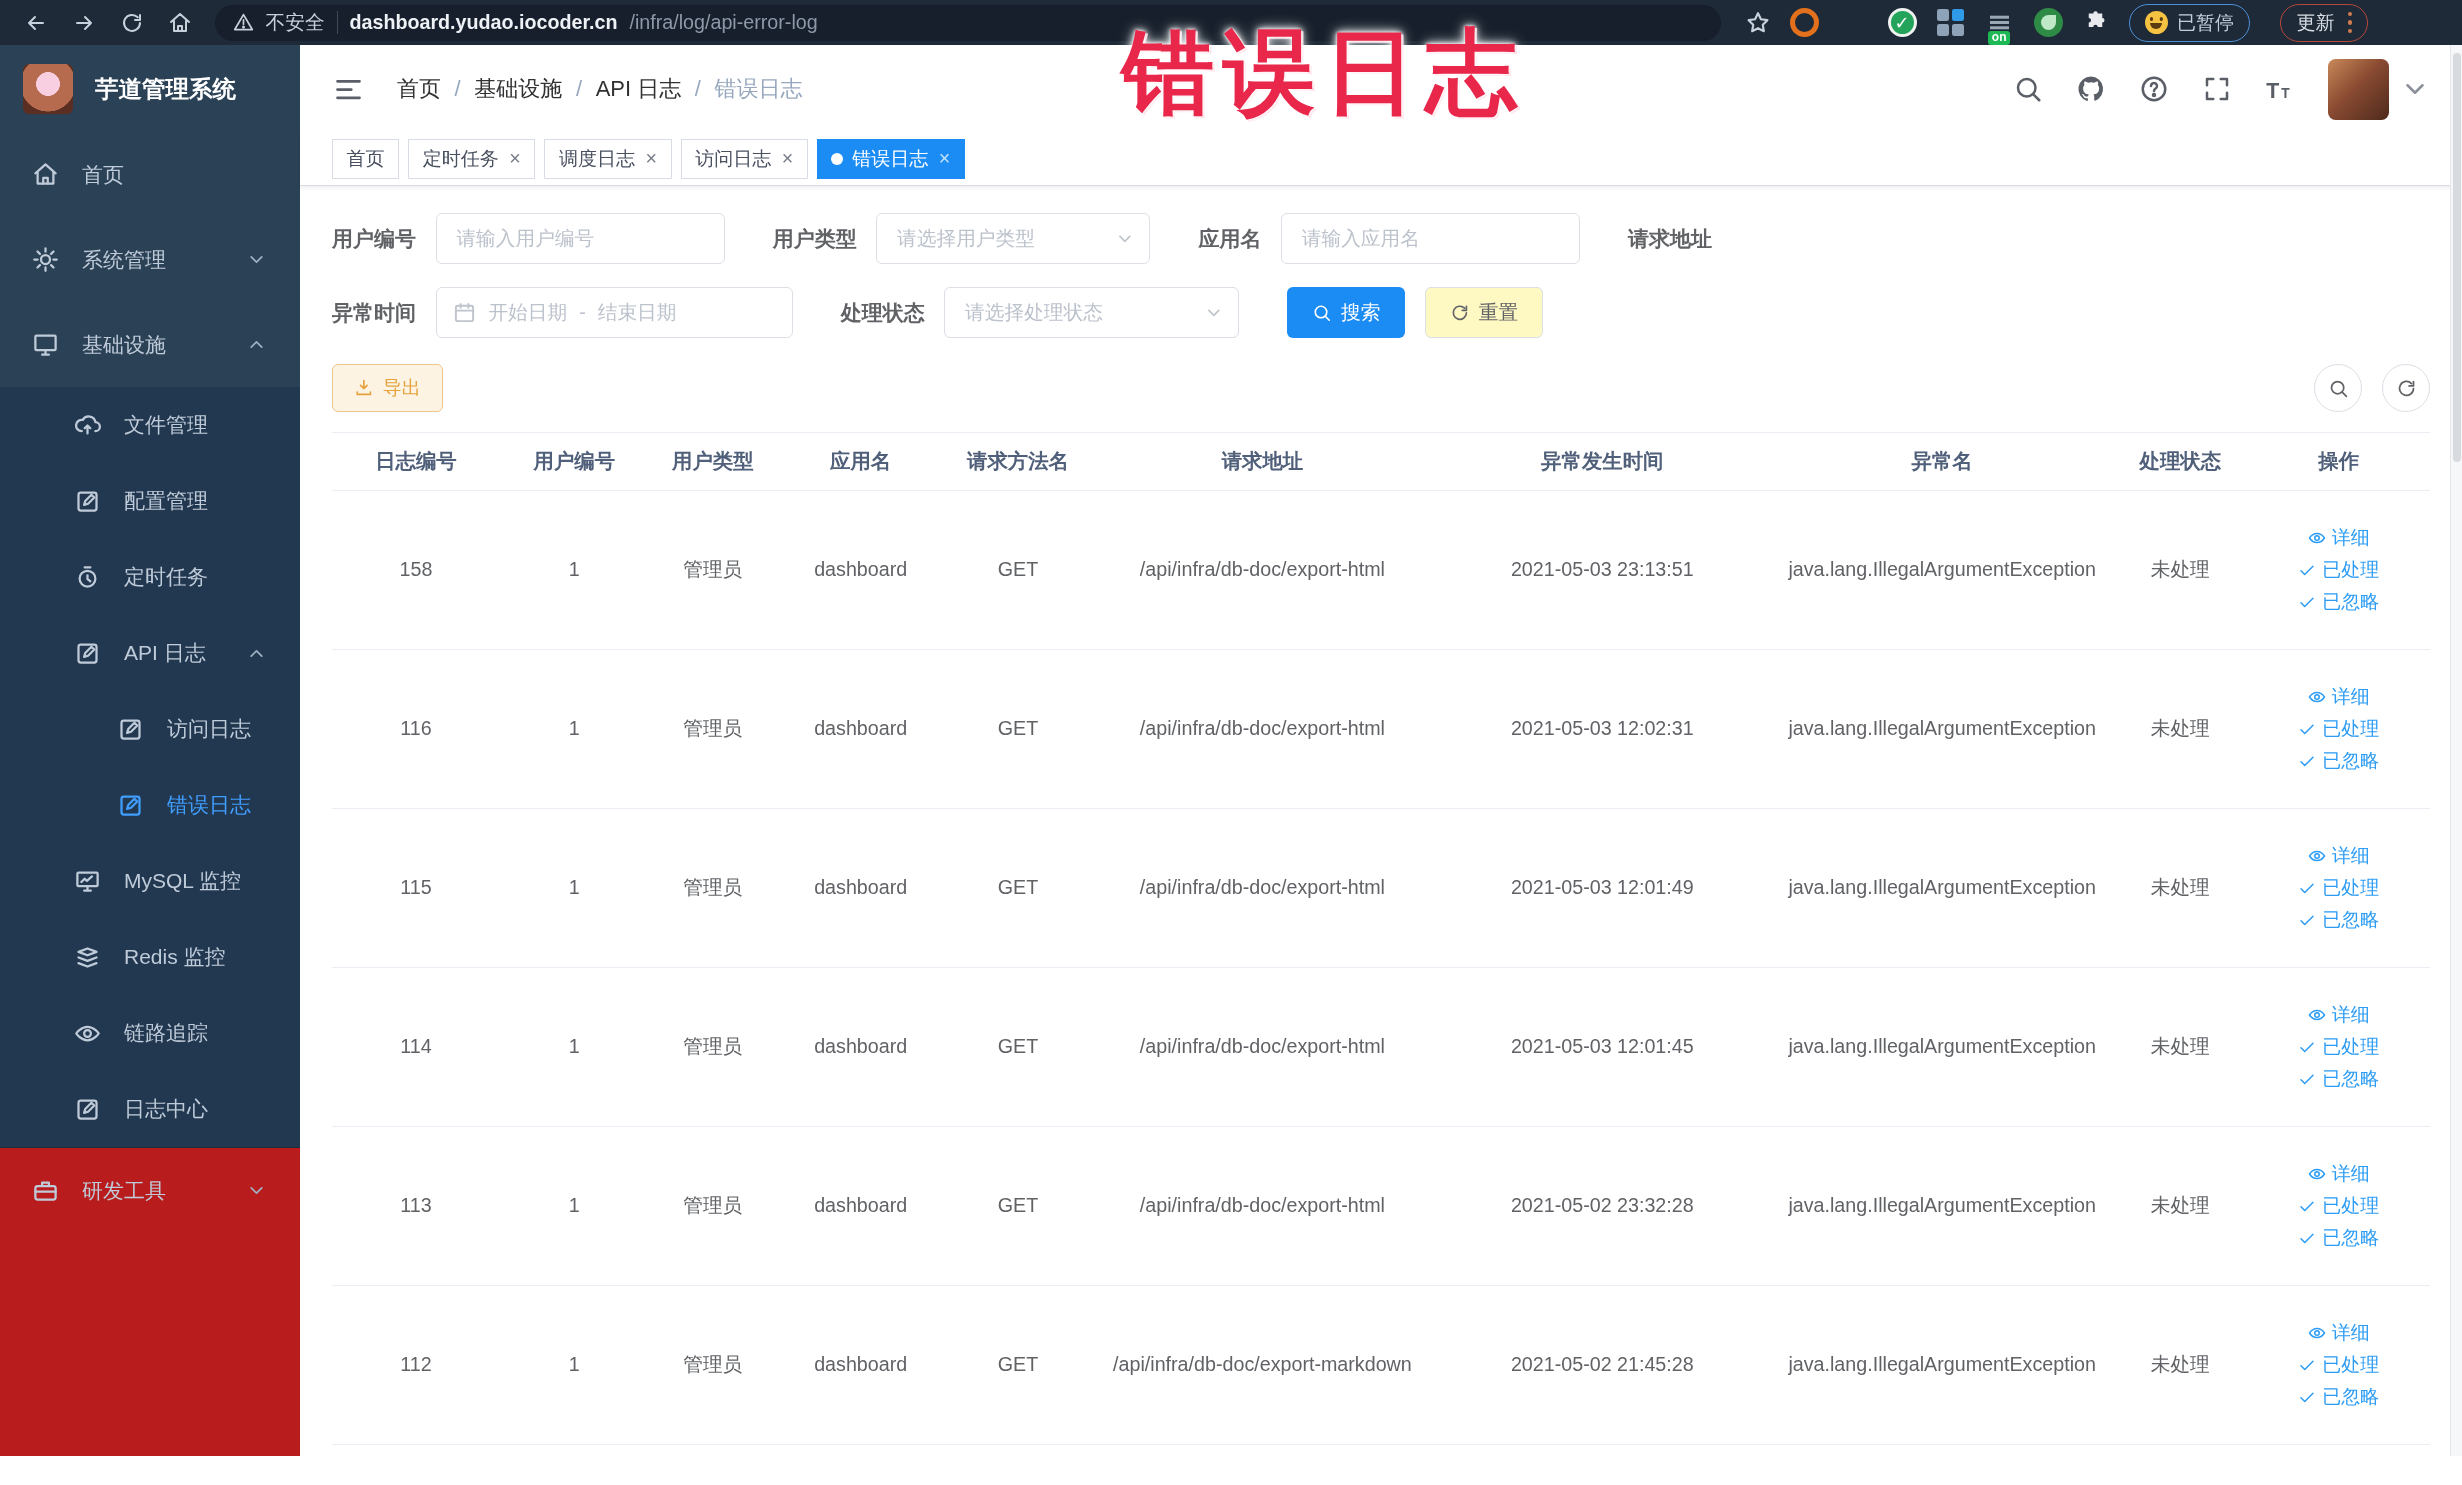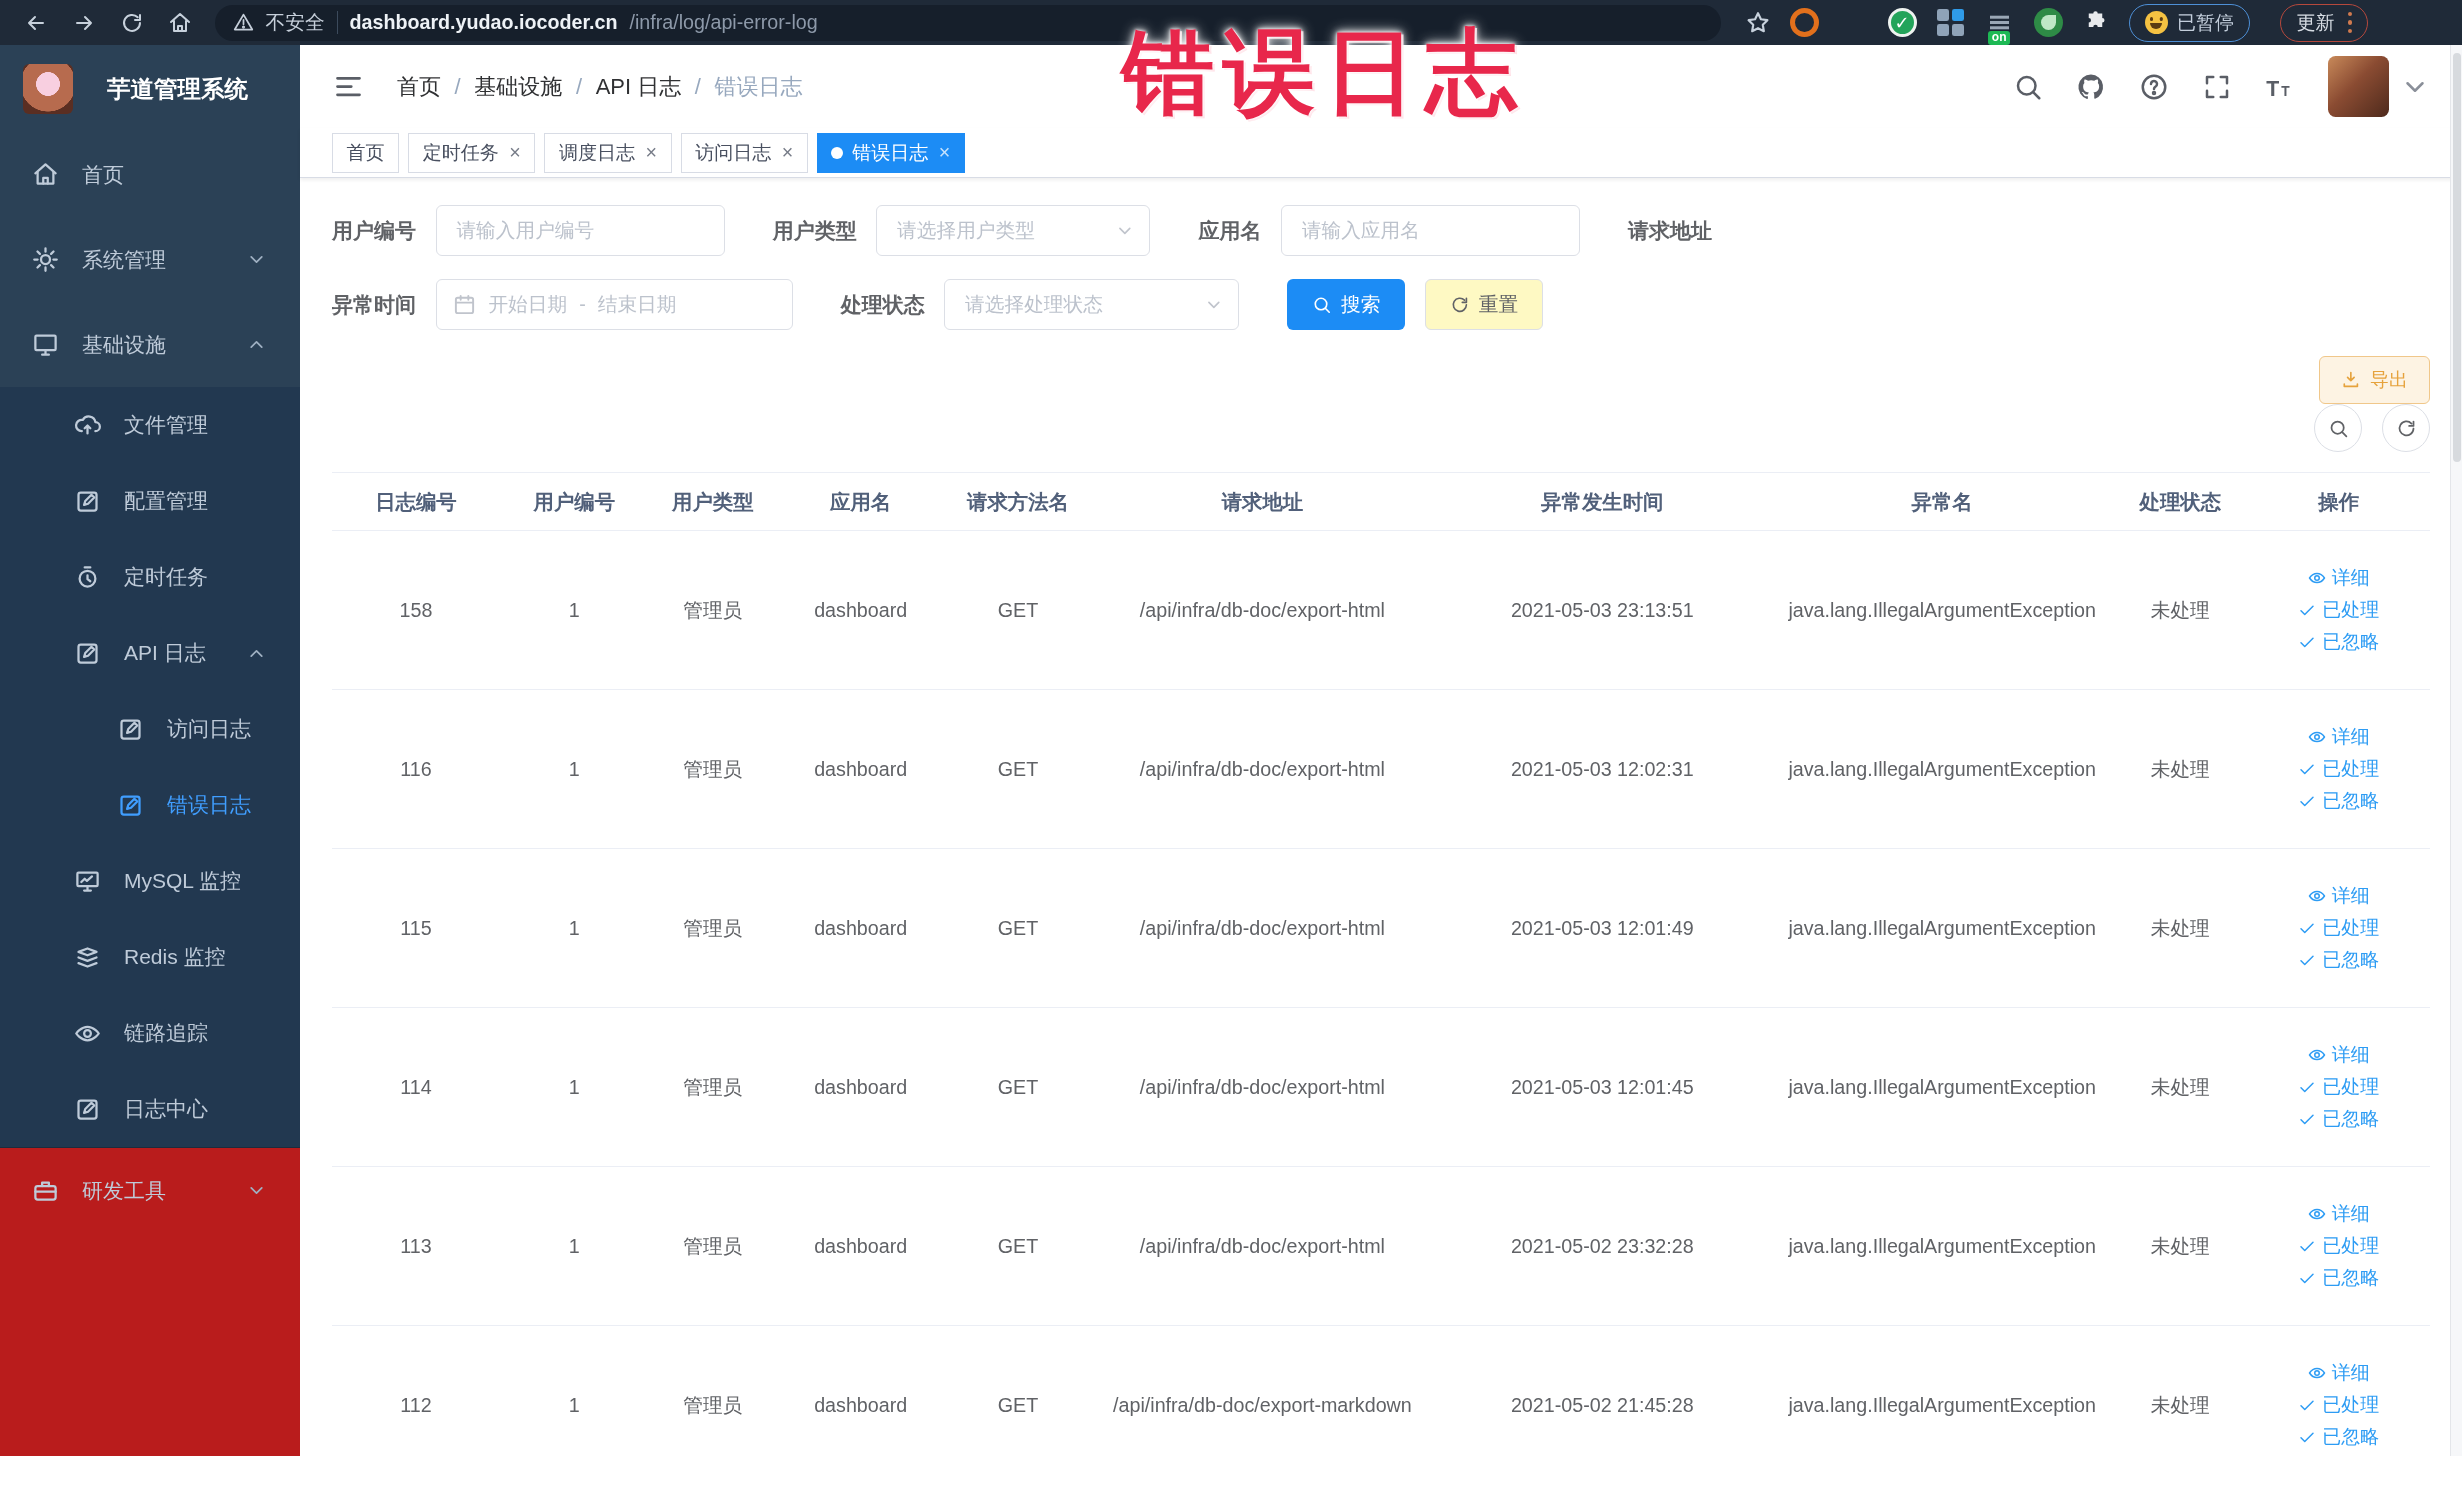--- a/index.html
+++ b/index.html
@@ -42,21 +42,21 @@
   .pill-update{border:1.5px solid #b5483c;color:#d6dce3;margin-left:10.6px;}
   .smiley{width:23px;height:23px;border-radius:50%;background:#f5c242;position:relative;}
   .smiley:before{content:"";position:absolute;left:4.5px;top:6px;width:3.8px;height:3.8px;background:#5b3b12;border-radius:50%;box-shadow:9.8px 0 0 #5b3b12;}
   .smiley:after{content:"";position:absolute;left:5.3px;top:12px;width:12px;height:6px;border-radius:0 0 12px 12px;background:#5b3b12;}
   .kebab{display:flex;flex-direction:column;gap:3.8px;margin-left:4.5px;}
   .kebab i{width:4.5px;height:4.5px;border-radius:50%;background:#d07a4e;}
 
   
   .main{display:flex;height:1440px;}
   .sidebar{width:300px;background:#2b4156;color:#bfcbd9;display:flex;flex-direction:column;flex:0 0 300px;}
-  .logo-row{height:87px;display:flex;align-items:center;gap:34px;padding:0 23px;}
+  .logo-row{height:87px;display:flex;align-items:center;gap:22px;padding:0 23px;}
   .logo-img{width:50px;height:50px;border-radius:6px;flex:0 0 50px;
             background:radial-gradient(circle at 50% 40%,#f8cfe0 0 30%,#b76b4e 31% 70%,#5a2e22 71%);}
   .logo-title{color:#fff;font-size:23.5px;font-weight:700;white-space:nowrap;}
   .menu-top{}
   .menu-sub{background:#223850;}
   .menu-bottom{background:#b91c1c;border-top:1.5px solid #1d2c3d;flex:1;}
   .mitem{display:flex;align-items:center;font-size:21px;cursor:pointer;white-space:nowrap;}
   .mitem .micon{width:27px;height:27px;margin-right:23px;flex:0 0 27px;color:#bfcbd9;}
   .mitem.active{color:#409eff;}
   .mitem.active .micon{color:#409eff;}
@@ -95,21 +95,21 @@
   .daterange{padding:0 16.7px;gap:12px;font-size:19.7px;color:#bcc2cc;}
   .daterange .ic{width:23px;height:23px;color:#c0c4cc;}
   .daterange .sep{color:#bcc2cc;}
   .btn{display:inline-flex;align-items:center;gap:9px;height:51px;padding:0 24px;border-radius:6px;
        font-size:19.7px;border:0.8px solid transparent;cursor:pointer;font-family:inherit;}
   .btn .ic{width:19.7px;height:19.7px;}
   .btn-primary{background:#1c8cf5;color:#fff;}
   .btn-plain{background:#fef9c3;border-color:#dcdfe6;color:#606266;}
   .btn-warn{background:#fdf3e3;border-color:#f0c78a;color:#e6a23c;height:48px;font-size:19px;padding:0 21px;}
 
-  .toolbar-row{display:flex;align-items:flex-end;margin:4.5px 0 19.7px 0;flex-direction:column;}
+  .toolbar-row{display:flex;align-items:flex-start;margin:4.5px 0 19.7px 0;}
   .circle-group{margin-left:auto;display:flex;gap:19.7px;}
   .circle-btn{width:48px;height:48px;border-radius:50%;border:0.8px solid #dcdfe6;background:#fff;color:#606266;
               display:flex;align-items:center;justify-content:center;}
   .circle-btn .ic{width:21px;height:21px;}
 
   table{width:100%;border-collapse:collapse;table-layout:fixed;}
   thead th{height:58px;font-size:20.4px;font-weight:700;color:#51607a;text-align:center;
            border-top:0.8px solid #ebeef5;border-bottom:0.8px solid #ebeef5;background:#fff;white-space:nowrap;}
   tbody td{height:159px;font-size:19.7px;color:#606266;text-align:center;border-bottom:0.8px solid #ebeef5;
            white-space:nowrap;overflow:hidden;}

